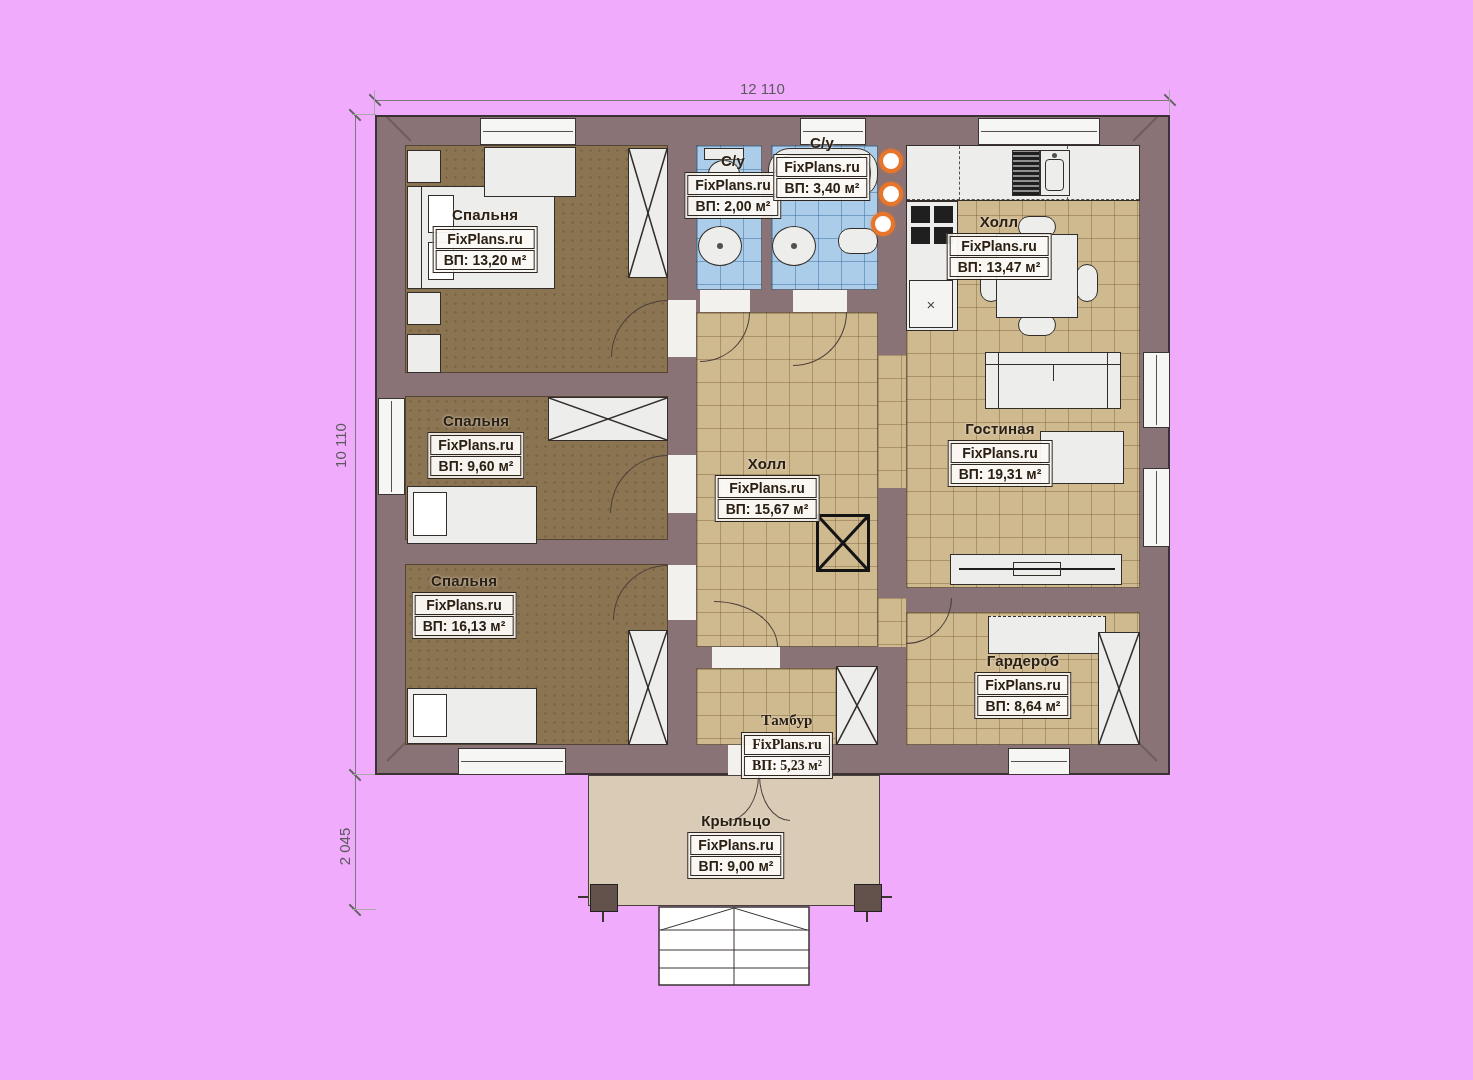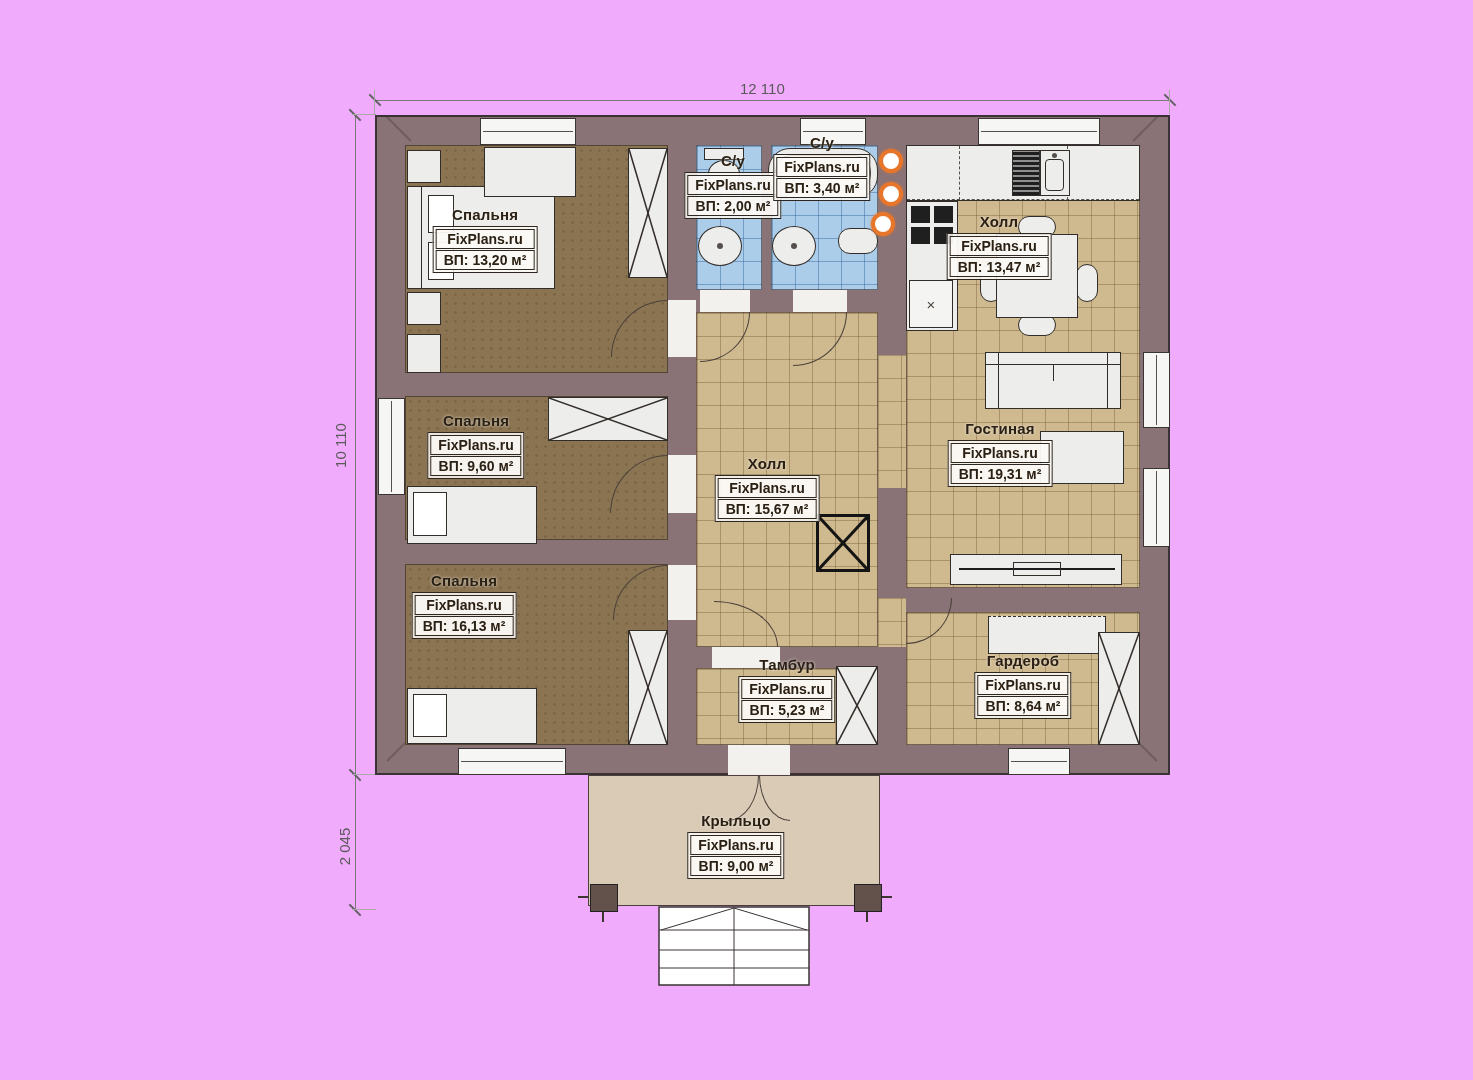--- a/index.html
+++ b/index.html
@@ -329,21 +329,21 @@
   </div>
 
   <div class="room-label" style="left:767px;top:455px;">
     <div class="rname">Холл</div>
     <div class="label-box">
       <div class="row">FixPlans.ru</div>
       <div class="row">ВП: 15,67 м²</div>
     </div>
   </div>
 
-  <div class="room-label" style="left:787px;top:656px;">
+  <div class="room-label" style="left:787px;top:712px;font-family:Liberation Serif, serif;">
     <div class="rname">Тамбур</div>
     <div class="label-box">
       <div class="row">FixPlans.ru</div>
       <div class="row">ВП: 5,23 м²</div>
     </div>
   </div>
 
   <div class="room-label" style="left:1023px;top:652px;">
     <div class="rname">Гардероб</div>
     <div class="label-box">

